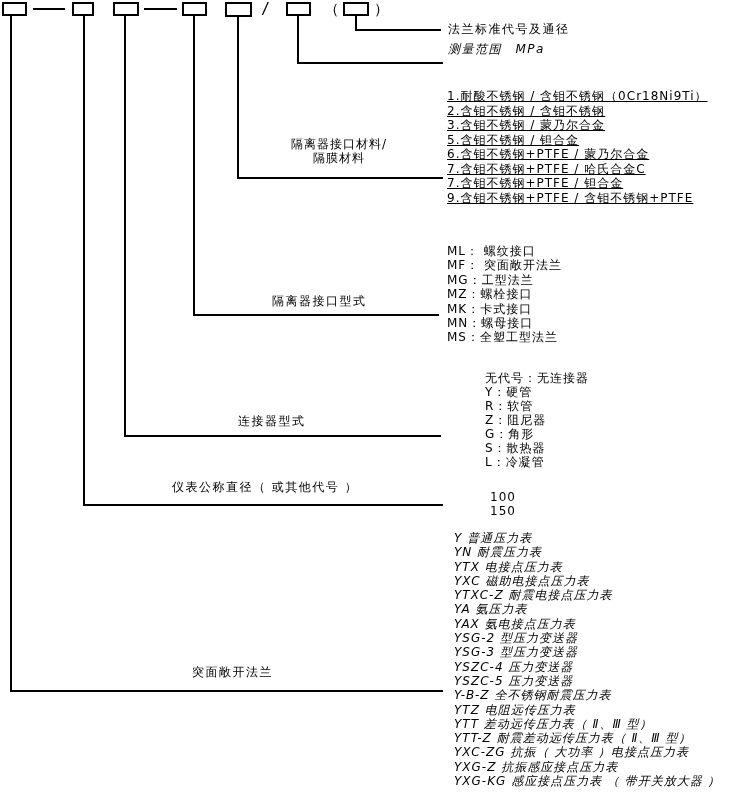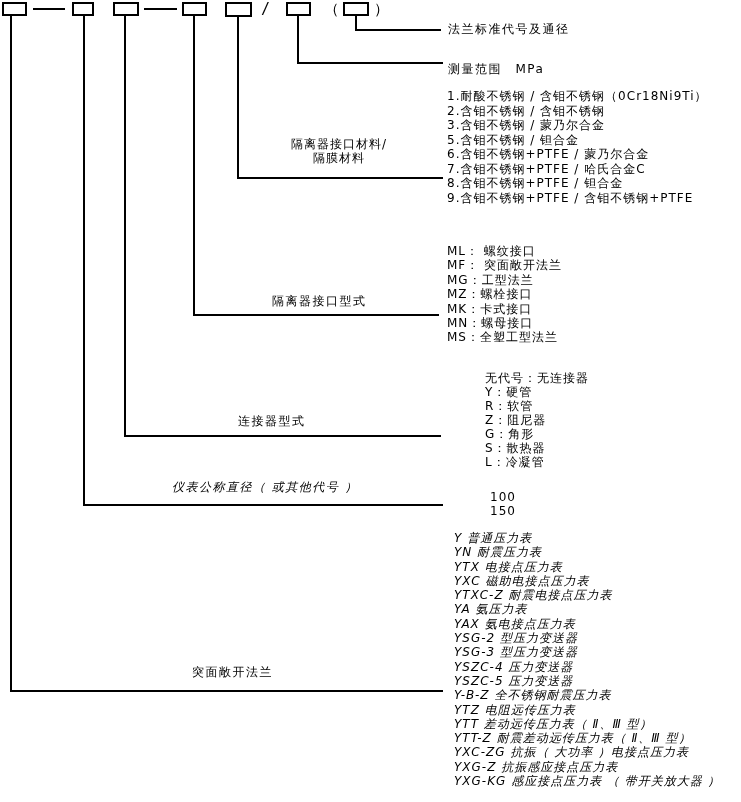--- a/index.html
+++ b/index.html
@@ -54,30 +54,30 @@
   <div class="vline" style="left:237px;top:17px;height:162px;"></div>
   <div class="hline" style="left:237px;top:177px;width:206px;"></div>
 
   <div class="vline" style="left:297px;top:16px;height:48px;"></div>
   <div class="hline" style="left:297px;top:62px;width:146px;"></div>
 
   <div class="vline" style="left:355px;top:16px;height:15px;"></div>
   <div class="hline" style="left:355px;top:29px;width:86px;"></div>
 
   <div class="lbl" style="left:448px;top:22px;">法兰标准代号及通径</div>
-  <div class="lbl" style="left:448px;top:62px;">测量范围　MPa</div>
+  <div class="lbl" style="left:448px;top:42px;font-style:italic;">测量范围　MPa</div>
 
-  <div class="list lh145" style="left:447px;top:89px;">
+  <div class="list lh145" style="left:447px;top:89px;text-decoration:underline;">
       <div class="line-item">1.耐酸不锈钢 / 含钼不锈钢（0Cr18Ni9Ti）</div>
       <div class="line-item">2.含钼不锈钢 / 含钼不锈钢</div>
       <div class="line-item">3.含钼不锈钢 / 蒙乃尔合金</div>
       <div class="line-item">5.含钼不锈钢 / 钽合金</div>
       <div class="line-item">6.含钼不锈钢+PTFE / 蒙乃尔合金</div>
       <div class="line-item">7.含钼不锈钢+PTFE / 哈氏合金C</div>
-      <div class="line-item">8.含钼不锈钢+PTFE / 钽合金</div>
+      <div class="line-item">7.含钼不锈钢+PTFE / 钽合金</div>
       <div class="line-item">9.含钼不锈钢+PTFE / 含钼不锈钢+PTFE</div>
     </div>
   <div class="list lh144" style="left:447px;top:244px;">
       <div class="line-item">ML： 螺纹接口</div>
       <div class="line-item">MF： 突面敞开法兰</div>
       <div class="line-item">MG：工型法兰</div>
       <div class="line-item">MZ：螺栓接口</div>
       <div class="line-item">MK：卡式接口</div>
       <div class="line-item">MN：螺母接口</div>
       <div class="line-item">MS：全塑工型法兰</div>
@@ -115,16 +115,16 @@
       <div class="line-item">YXG-Z 抗振感应接点压力表</div>
       <div class="line-item">YXG-KG 感应接点压力表 （ 带开关放大器 ）</div>
     </div>
 
   <div class="lbl2" style="left:283px;top:137px;width:112px;">
     <div>隔离器接口材料/</div>
     <div>隔膜材料</div>
   </div>
   <div class="lbl" style="left:272px;top:294px;">隔离器接口型式</div>
   <div class="lbl" style="left:238px;top:414px;">连接器型式</div>
-  <div class="lbl" style="left:172px;top:480px;font-style:italic;">仪表公称直径（ 或其他代号 ）</div>
+  <div class="lbl" style="left:172px;top:480px;">仪表公称直径（ 或其他代号 ）</div>
   <div class="lbl" style="left:192px;top:665px;">突面敞开法兰</div>
 
 </div>
 
 </body></html>

